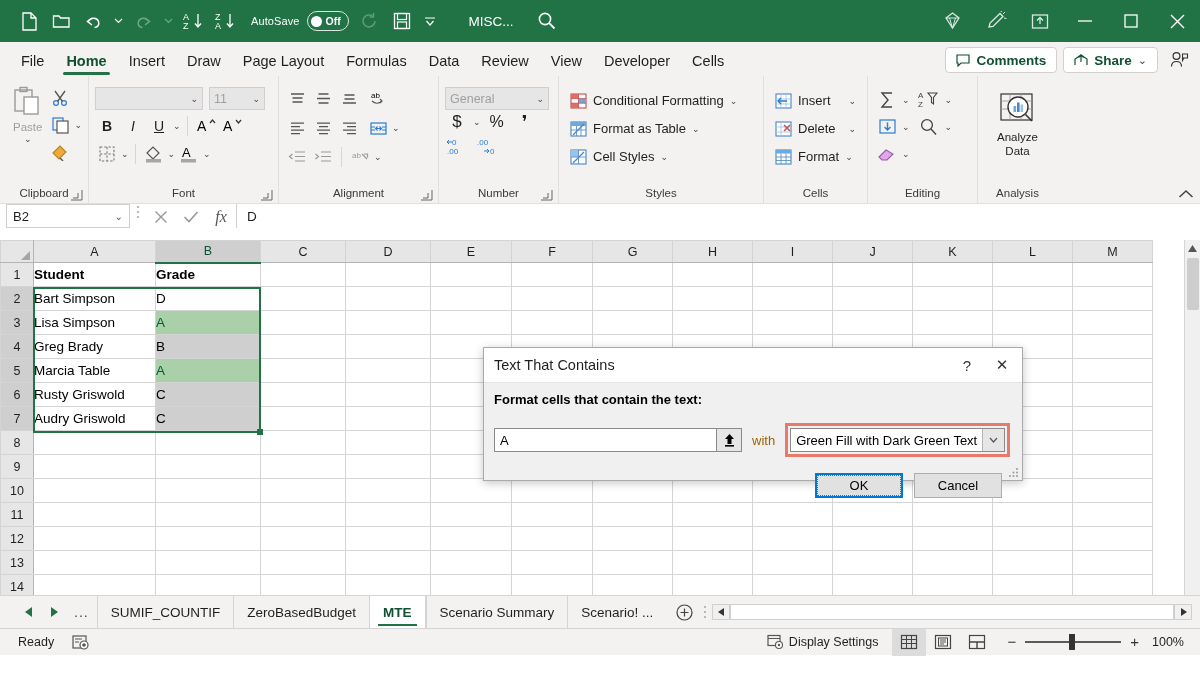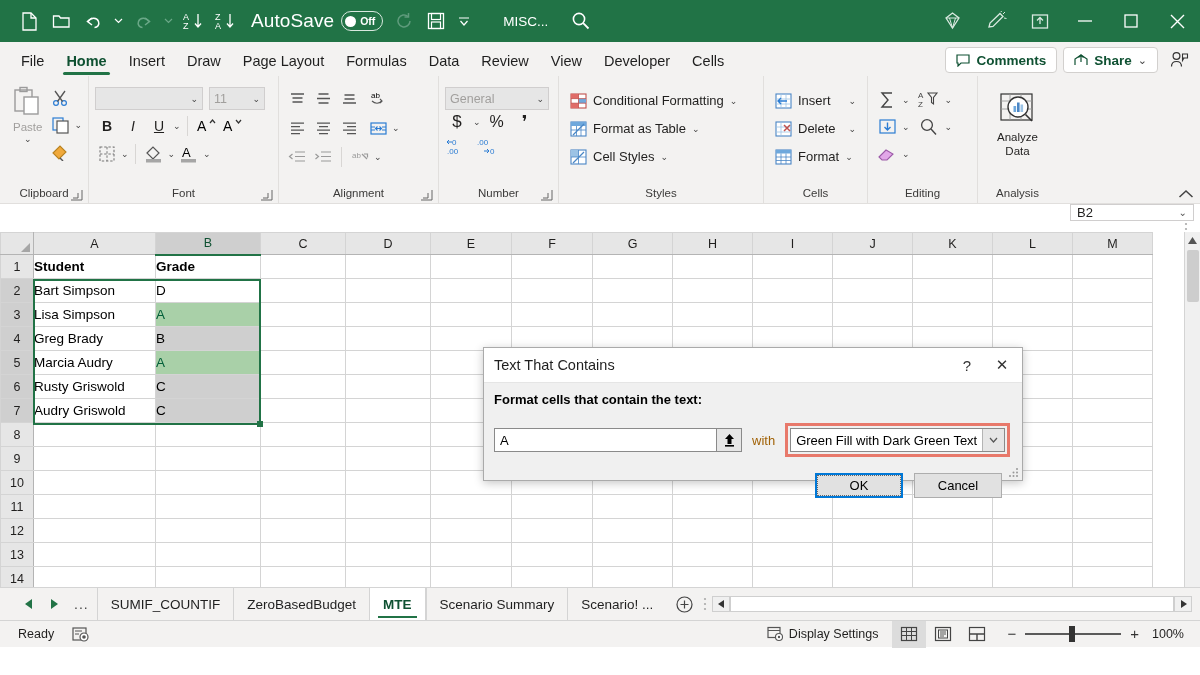--- a/index.html
+++ b/index.html
@@ -17,21 +17,21 @@
     color: #fff; position: relative;
   }
   .qat { display: flex; align-items: center; gap: 2px; padding-left: 14px; }
   .qat-btn {
     width: 30px; height: 30px; display: flex; align-items: center; justify-content: center;
     border-radius: 3px; cursor: pointer;
   }
   .qat-btn svg { display: block; }
   .qat-caret { width: 16px; height: 28px; display:flex; align-items:center; justify-content:center; cursor:pointer;}
   .autosave-wrap { display: flex; align-items: center; gap: 7px; margin-left: 9px; }
-  .autosave-label { font-size: 19px; color: #fff; letter-spacing: .1px; }
+  .autosave-label { font-size: 11px; color: #fff; letter-spacing: .1px; }
   .toggle {
     width: 42px; height: 20px; border-radius: 10px; border: 1.4px solid #d8e8df;
     display: flex; align-items: center; padding: 0 3px; gap: 4px; background: transparent;
     cursor: pointer;
   }
   .toggle .knob { width: 11px; height: 11px; border-radius: 50%; background: #fff; }
   .toggle .off { font-size: 10.5px; font-weight: bold; color: #fff; }
   .title-name {
     margin-left: 26px; font-size: 13.5px; color: #fff; cursor: default;
   }
@@ -133,21 +133,21 @@
   
   .anag { width: 80px; }
   .ana-btn {
     display: flex; flex-direction: column; align-items: center; gap: 1px;
     width: 72px; cursor: pointer; font-size: 11.5px; color: #201f1e; line-height: 13px;
     padding-top: 3px;
   }
   .collapse-ribbon { position: absolute; right: 6px; bottom: 3px; cursor: pointer; }
 
   
-  .fbar { height: 28px; background: #fff; display: flex; align-items: flex-end; padding: 0 6px; gap: 0; flex-direction: column; }
+  .fbar { height: 36px; background: #fff; display: flex; align-items: flex-start; padding: 0 6px; gap: 0; }
   .namebox {
     width: 124px; height: 24px; border: 1px solid #d0cece; background: #fff;
     display: flex; align-items: center; padding: 0 6px; font-size: 13px; color: #201f1e;
     cursor: pointer;
   }
   .namebox .cv { margin-left: auto; color: #555; font-size: 10px; }
   .grip { width: 16px; display: flex; justify-content: center; cursor: col-resize; }
   .fbuttons { display: flex; align-items: center; gap: 0; }
   .fb { width: 30px; height: 26px; display: flex; align-items: center; justify-content: center; cursor: pointer; }
   .finput {
@@ -955,21 +955,21 @@
             <td class="cell"></td>
         <td class="cell"></td>
             <td class="cell"></td>
         <td class="cell"></td>
             <td class="cell"></td>
         <td class="cell"></td>
       </tr>
 
       <tr>
         <td class="rowhead sel">5</td>
-        <td class="cell">Marcia Audry</td>
+        <td class="cell">Marcia Table</td>
         <td class="cell greenfill">A</td>
         <td class="cell"></td>
             <td class="cell"></td>
         <td class="cell"></td>
             <td class="cell"></td>
         <td class="cell"></td>
             <td class="cell"></td>
         <td class="cell"></td>
             <td class="cell"></td>
         <td class="cell"></td>

